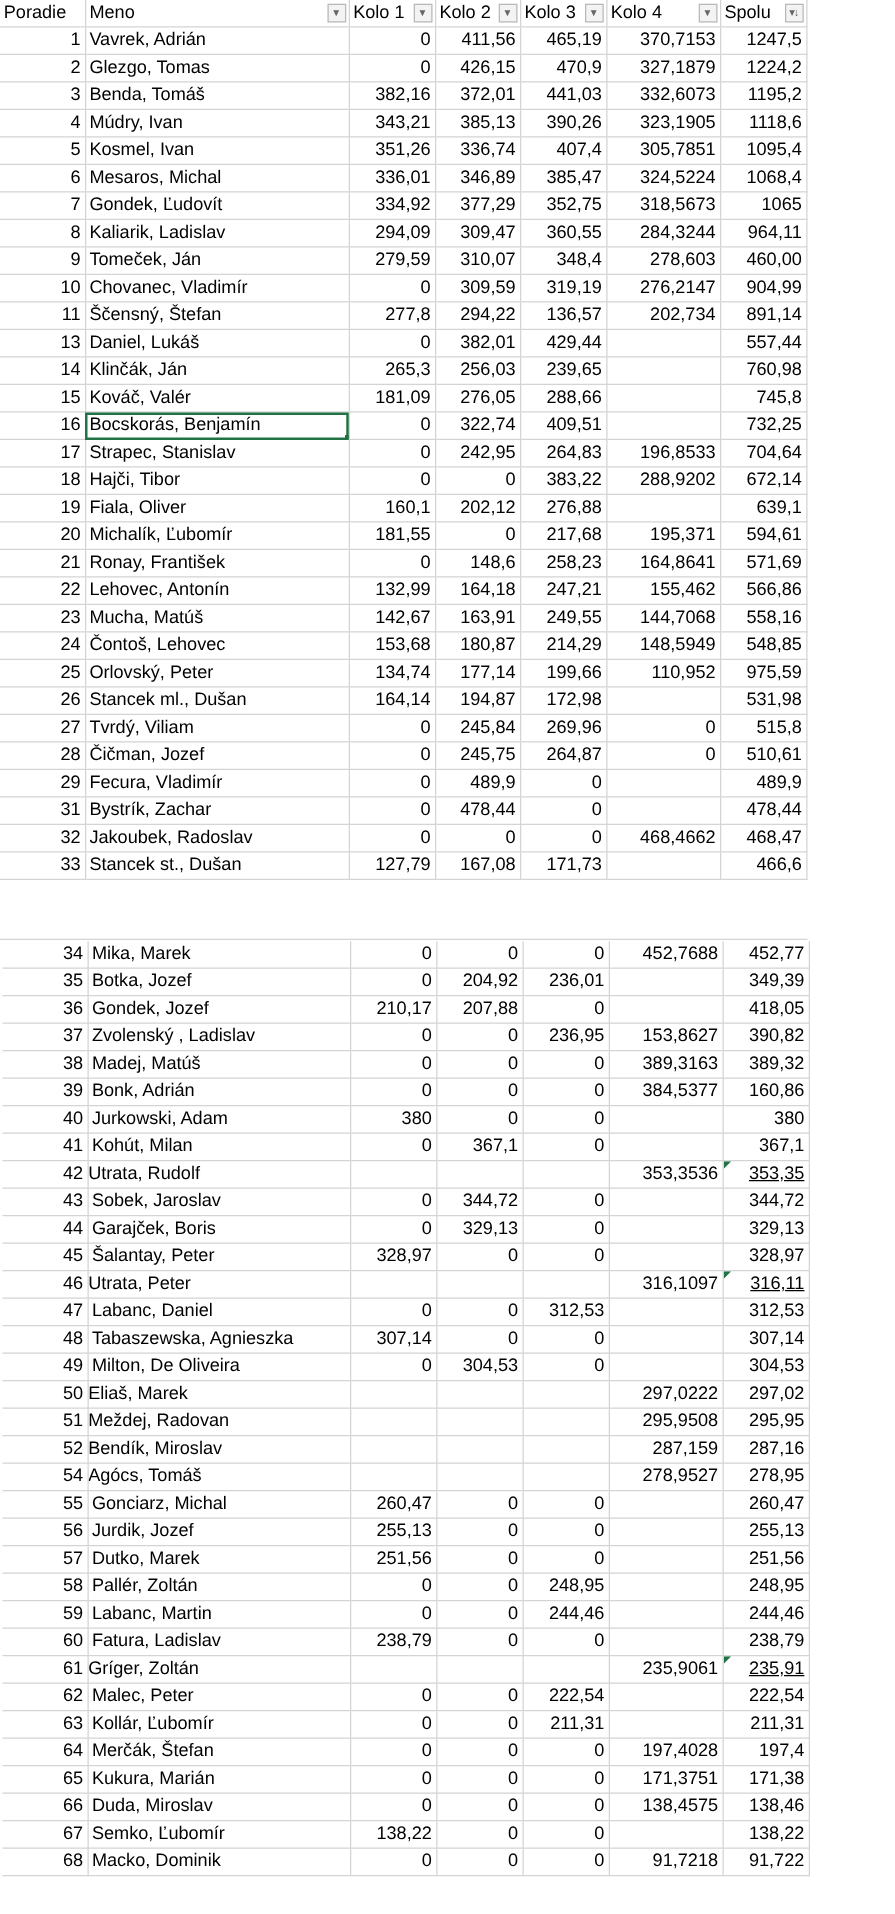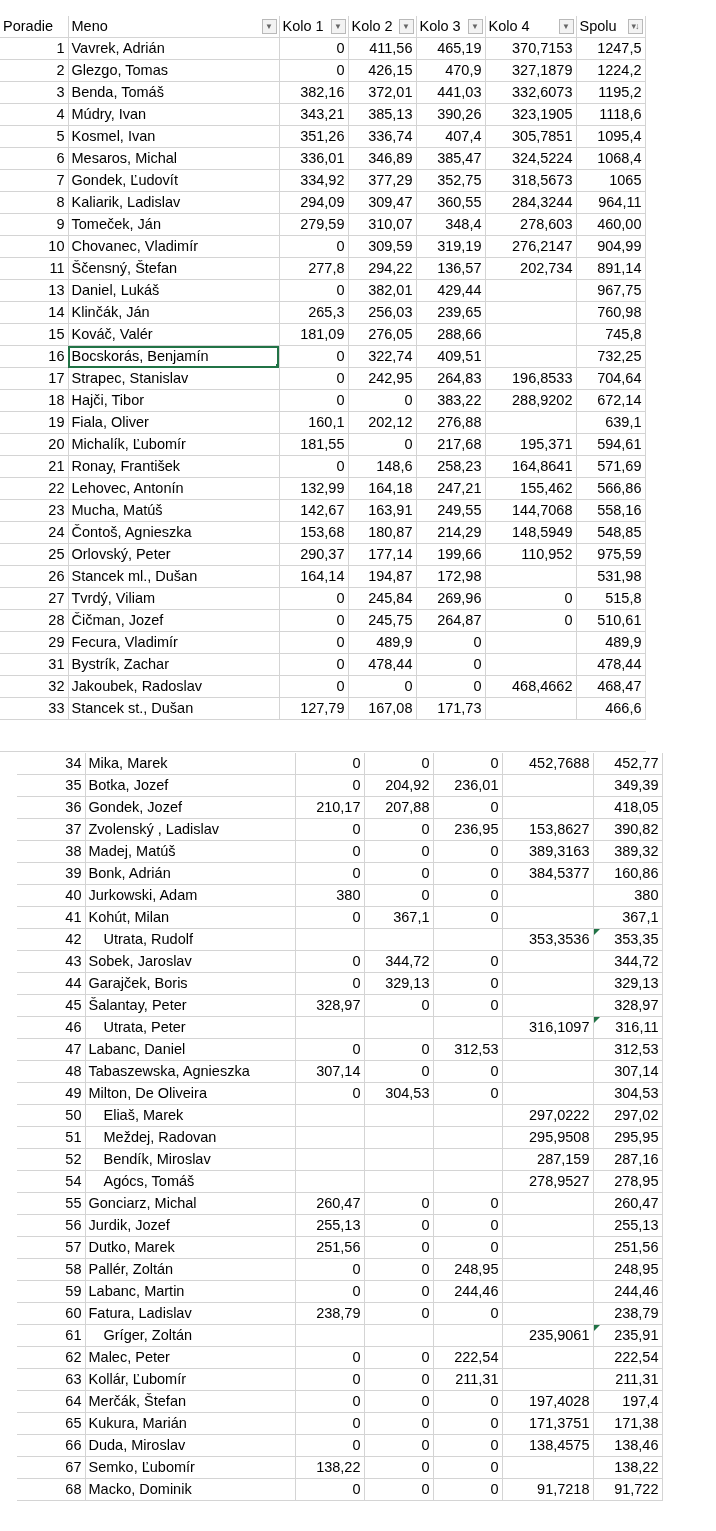--- a/index.html
+++ b/index.html
@@ -1,34 +1,34 @@
 <!DOCTYPE html>
 <html><head>
 <meta charset="utf-8">
 <style>
   html, body { margin:0; padding:0; background:#ffffff; }
   body { width:716px; height:1531px; position:relative; overflow:hidden;
          font-family:"Liberation Sans", "DejaVu Sans", sans-serif; font-size:14.5px; color:#000; }
   .sheet { position:absolute; left:0; }
-  #top { top:16px; }
+  #top { top:0; }
   #bottom { top:753px; }
   table { border-collapse:collapse; table-layout:fixed; }
   td, th { height:21px; padding:0 3px; border-right:1px solid #d4d4d4; border-bottom:1px solid #d4d4d4;
            white-space:nowrap; overflow:hidden; font-weight:normal; line-height:21px; }
   th { text-align:left; position:relative; border-bottom:1px solid #d4d4d4; }
   td.num { text-align:right; }
   td.rank { text-align:right; padding-right:3px; }
   td.name { text-align:left; }
-  td.name.indent { padding-left:18px; }
+  td.name.indent { padding-left:0; }
   .filter-btn { position:absolute; right:2px; top:3px; width:15px; height:15px; border:1px solid #b9b9b9;
                 background:#f3f3f3; box-sizing:border-box; font-size:8px; line-height:13px; text-align:center; color:#666; }
   .sort-btn { font-size:9px; letter-spacing:-1px; }
   .selected { outline:2px solid #217346; outline-offset:-2px; position:relative; }
   .selected::after { content:""; position:absolute; right:-2px; bottom:-2px; width:5px; height:5px; background:#217346; }
-  .tri { position:relative; }
+  .tri { position:relative;text-decoration:underline; }
   .tri::before { content:""; position:absolute; left:0; top:0; width:0; height:0;
                  border-top:6px solid #217346; border-right:6px solid transparent; }
   .stitch-line { position:absolute; left:0; top:751px; width:646px; height:1px; background:#d4d4d4; }
 </style>
 </head>
 <body>
 
 <div class="sheet" id="top">
   <table>
     <colgroup>
@@ -151,21 +151,21 @@
           <td class="num">202,734</td>
           <td class="num">891,14</td>
         </tr>
         <tr>
           <td class="rank">13</td>
           <td class="name">Daniel, Lukáš</td>
           <td class="num">0</td>
           <td class="num">382,01</td>
           <td class="num">429,44</td>
           <td class="num"></td>
-          <td class="num">967,75</td>
+          <td class="num">557,44</td>
         </tr>
         <tr>
           <td class="rank">14</td>
           <td class="name">Klinčák, Ján</td>
           <td class="num">265,3</td>
           <td class="num">256,03</td>
           <td class="num">239,65</td>
           <td class="num"></td>
           <td class="num">760,98</td>
         </tr>
@@ -245,31 +245,31 @@
           <td class="rank">23</td>
           <td class="name">Mucha, Matúš</td>
           <td class="num">142,67</td>
           <td class="num">163,91</td>
           <td class="num">249,55</td>
           <td class="num">144,7068</td>
           <td class="num">558,16</td>
         </tr>
         <tr>
           <td class="rank">24</td>
-          <td class="name">Čontoš, Agnieszka</td>
+          <td class="name">Čontoš, Lehovec</td>
           <td class="num">153,68</td>
           <td class="num">180,87</td>
           <td class="num">214,29</td>
           <td class="num">148,5949</td>
           <td class="num">548,85</td>
         </tr>
         <tr>
           <td class="rank">25</td>
           <td class="name">Orlovský, Peter</td>
-          <td class="num">290,37</td>
+          <td class="num">134,74</td>
           <td class="num">177,14</td>
           <td class="num">199,66</td>
           <td class="num">110,952</td>
           <td class="num">975,59</td>
         </tr>
         <tr>
           <td class="rank">26</td>
           <td class="name">Stancek ml., Dušan</td>
           <td class="num">164,14</td>
           <td class="num">194,87</td>
@@ -330,21 +330,21 @@
           <td class="num">171,73</td>
           <td class="num"></td>
           <td class="num">466,6</td>
         </tr>
       </tbody>
   </table>
 </div>
 
 <div class="stitch-line"></div>
 
-<div class="sheet" id="bottom" style="left:17px;">
+<div class="sheet" id="bottom" style="left:2px;">
   <table>
     <colgroup>
       <col style="width:68px">
         <col style="width:210px">
         <col style="width:69px">
         <col style="width:69px">
       <col style="width:69px">
         <col style="width:91px">
         <col style="width:69px">
     </colgroup>

